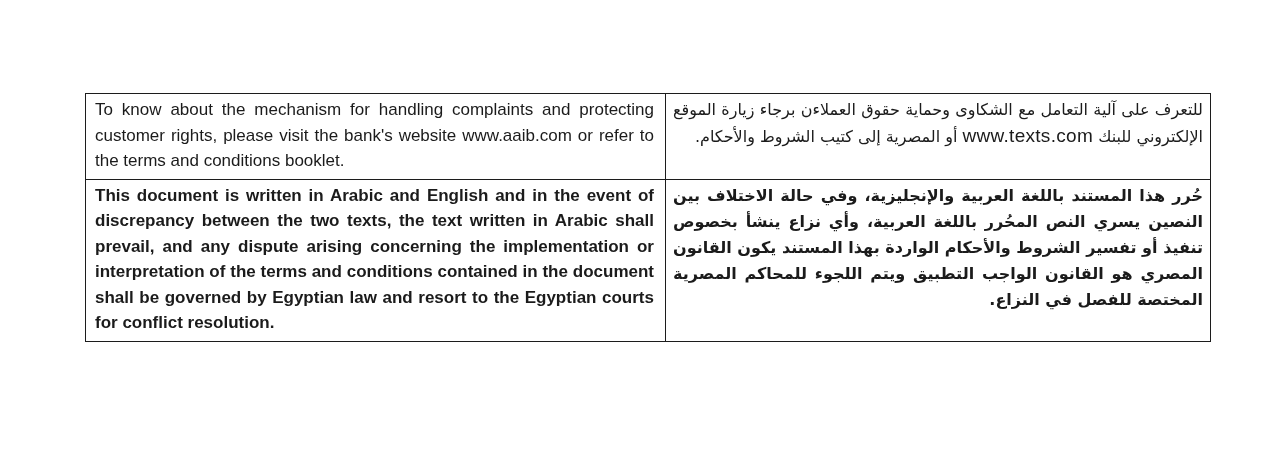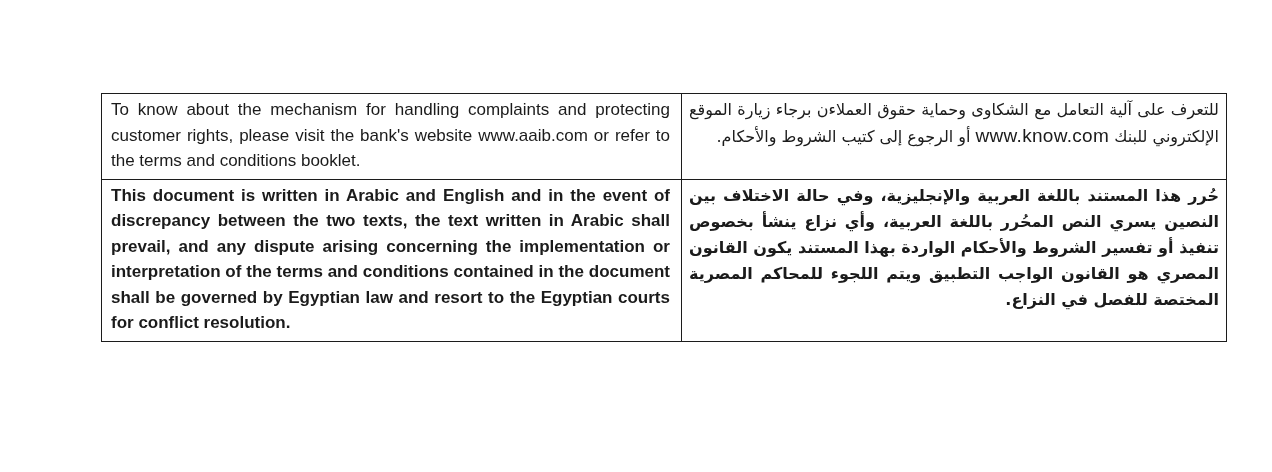--- a/index.html
+++ b/index.html
@@ -14,21 +14,20 @@
     overflow: hidden;
     font-family: "Liberation Sans", sans-serif;
   }
   .doc-table {
     position: absolute;
     left: 85px;
     top: 93px;
     width: 1125px;
     border-collapse: collapse;
     table-layout: fixed;
-    margin-left: 16px;
   }
   .doc-table td {
     border: 1.5px solid #1c1c1c;
     vertical-align: top;
     box-sizing: border-box;
   }
   tr.row-1 { height: 78px; }
   tr.row-2 { height: 154px; font-weight: bold; }
   td.cell-en {
     width: 580px;
@@ -60,22 +59,22 @@
 </head>
 <body>
 
 <div>
   <table class="doc-table">
     <tbody>
       <tr class="row-1">
         <td class="cell-en">To know about the mechanism for handling complaints and protecting customer rights, please visit the bank's website www.aaib.com or refer to the terms and conditions booklet.</td>
         <td class="cell-ar">
           <span>للتعرف على آلية التعامل مع الشكاوى وحماية حقوق العملاءن برجاء زيارة الموقع الإلكتروني للبنك</span>
-          <span class="latin-url">www.know.com</span>
-          <span>أو الرجوع إلى كتيب الشروط والأحكام.</span>
+          <span class="latin-url">www.texts.com</span>
+          <span>أو المصرية إلى كتيب الشروط والأحكام.</span>
         </td>
       </tr>
       <tr class="row-2">
         <td class="cell-en">This document is written in Arabic and English and in the event of discrepancy between the two texts, the text written in Arabic shall prevail, and any dispute arising concerning the implementation or interpretation of the terms and conditions contained in the document shall be governed by Egyptian law and resort to the Egyptian courts for conflict resolution.</td>
         <td class="cell-ar">حُرر هذا المستند باللغة العربية والإنجليزية، وفي حالة الاختلاف بين النصين يسري النص المحُرر باللغة العربية، وأي نزاع ينشأ بخصوص تنفيذ أو تفسير الشروط والأحكام الواردة بهذا المستند يكون القانون المصري هو القانون الواجب التطبيق ويتم اللجوء للمحاكم المصرية المختصة للفصل في النزاع.</td>
       </tr>
     </tbody>
   </table>
 </div>
 

